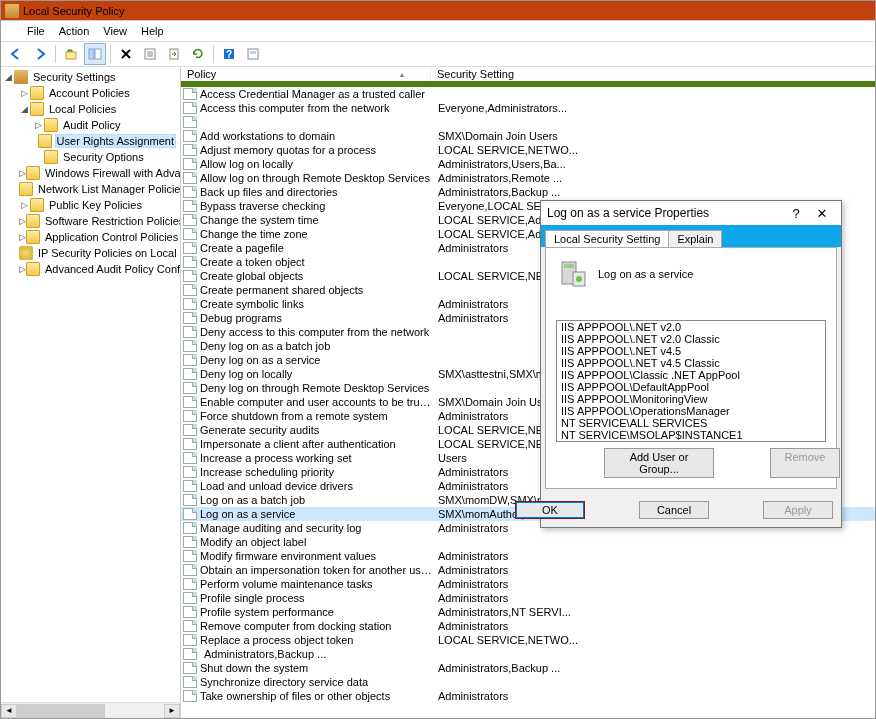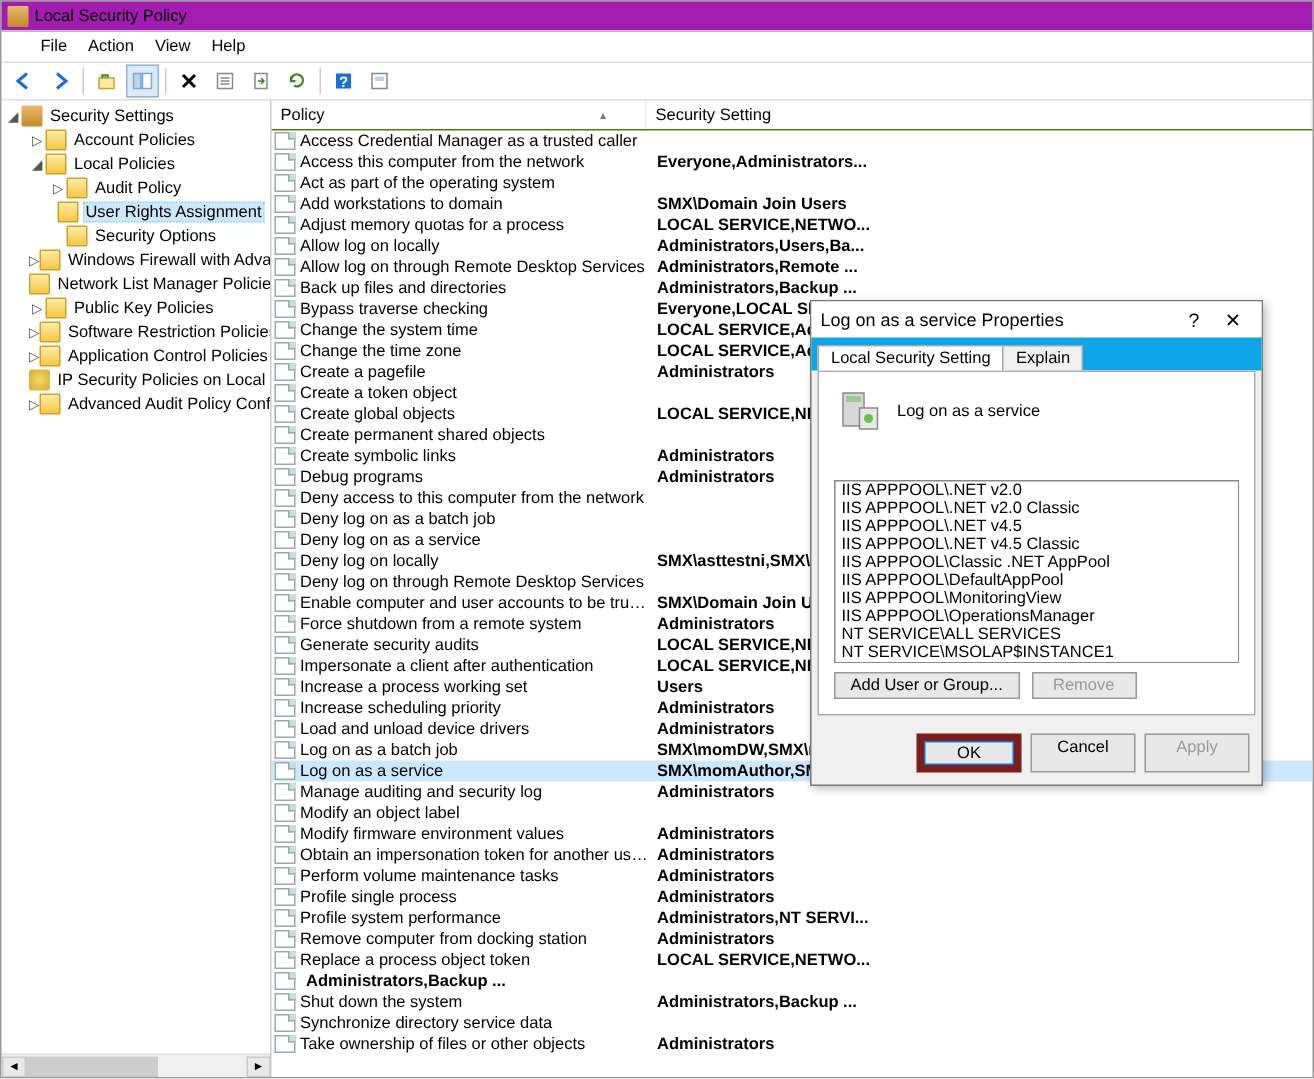--- a/index.html
+++ b/index.html
@@ -1,73 +1,73 @@
 <!DOCTYPE html>
 <html><head>
 <meta charset="utf-8">
 <style>
 * { box-sizing: border-box; font-family: "Segoe UI", Tahoma, sans-serif; }
 body { margin: 0; background: #fff; font-size: 11px; color: #000; overflow: hidden; }
 
 .window { width: 876px; height: 719px; border: 1px solid #999; display: flex; flex-direction: column; }
 
-.titlebar { height: 20px; background: #a21caf; border-bottom: 1px solid #ccc; display: flex; align-items: center; padding: 0 4px; gap: 4px; }
+.titlebar { height: 20px; background: #c2410c; border-bottom: 1px solid #ccc; display: flex; align-items: center; padding: 0 4px; gap: 4px; }
 .titlebar .title { font-size: 11px; }
 
 .menubar { height: 20px; display: flex; align-items: center; padding: 0 20px; gap: 2px; }
 .menubar span { padding: 2px 6px; cursor: default; }
 
 .toolbar { height: 26px; border-top: 1px solid #ddd; border-bottom: 1px solid #ddd; display: flex; align-items: center; padding: 0 4px; gap: 2px; }
 .tbtn { width: 22px; height: 22px; display: flex; align-items: center; justify-content: center; cursor: default; }
 .tsep { width: 1px; height: 18px; background: #ccc; margin: 0 2px; }
 
 .body { flex: 1; display: flex; min-height: 0; }
 
 .tree { width: 180px; border-right: 1px solid #ccc; overflow: auto; padding: 2px 0; position: relative; }
 .tree-row { display: flex; align-items: center; height: 16px; white-space: nowrap; padding-right: 4px; cursor: default; }
 .tree-row .exp { width: 11px; text-align: center; font-size: 9px; color: #555; }
 .tree-row .ticon { width: 14px; height: 14px; margin-right: 3px; flex-shrink: 0; }
 .tree-row .label { padding: 0 2px; }
 .tree-row.selected .label { background: #cce8ff; border: 1px dotted #99d1ff; padding: 0 1px; }
 
 .list { flex: 1; display: flex; flex-direction: column; min-width: 0; }
-.list-header { height: 20px; display: flex; border-bottom: 1px solid #4d7c0f; }
+.list-header { height: 20px; display: flex; border-bottom: 6px solid #4d7c0f; }
 .list-header .col { padding: 2px 6px; border-right: 1px solid #eee; font-size: 11px; display: flex; align-items: center; }
 .col-policy { width: 250px; }
 .col-setting { flex: 1; }
 .sort-ind { margin-left: auto; margin-right: 20px; font-size: 8px; color: #777; }
 
 .list-body { flex: 1; overflow: auto; }
 .list-row { display: flex; align-items: center; height: 14px; padding: 0 2px; cursor: default; }
 .list-row.selected { background: #cce8ff; }
 .list-row .licon { width: 14px; height: 12px; margin-right: 3px; flex-shrink: 0; }
 .list-row .pname { width: 234px; white-space: nowrap; overflow: hidden; text-overflow: ellipsis; }
-.list-row .psetting { flex: 1; white-space: nowrap; overflow: hidden; text-overflow: ellipsis; padding-left: 4px; font-weight: bold; }
+.list-row .psetting { flex: 1; white-space: nowrap; overflow: hidden; text-overflow: ellipsis; padding-left: 4px; }
 
 .hscroll { height: 16px; border-top: 1px solid #ddd; background: #f0f0f0; display: flex; align-items: center; }
 .hscroll .arrow { width: 16px; height: 14px; background: #e8e8e8; border: 1px solid #ccc; display: flex; align-items: center; justify-content: center; font-size: 8px; }
 .hscroll .track { flex: 1; height: 14px; position: relative; }
 .hscroll .thumb { position: absolute; left: 0; width: 60%; height: 100%; background: #cdcdcd; }
 
 
 .dialog { position: absolute; left: 540px; top: 200px; width: 302px; border: 1px solid #777; background: #f0f0f0; box-shadow: 2px 2px 6px rgba(0,0,0,0.25); display: flex; flex-direction: column; }
 .dlg-title { height: 24px; background: #fff; display: flex; align-items: center; padding: 0 6px; font-size: 12px; }
 .dlg-title .spacer { flex: 1; }
 .dlg-title .dbtn { width: 26px; height: 20px; display: flex; align-items: center; justify-content: center; }
 .dlg-tabs { height: 22px; display: flex; align-items: flex-end; padding: 0 4px; background: #0ea5e9; }
 .dlg-tab { border: 1px solid #aaa; border-bottom: none; padding: 2px 8px; font-size: 11px; background: #f0f0f0; margin-right: -1px; cursor: default; position: relative; }
 .dlg-tab.active { background: #fff; z-index: 2; }
 .dlg-content { border: 1px solid #aaa; margin: 0 4px 4px 4px; background: #fff; padding: 10px; }
 .dlg-row1 { display: flex; align-items: center; gap: 10px; margin-bottom: 30px; }
 .listbox { border: 1px solid #888; height: 122px; overflow-y: scroll; background: #fff; font-size: 11px; }
 .listbox div { padding: 0 4px; height: 12px; line-height: 12px; white-space: nowrap; }
 .dlg-btnrow { display: flex; gap: 8px; margin-top: 6px; }
-.btn { border: 1px solid #999; background: #e8e8e8; padding: 2px 10px; font-size: 11px; min-width: 70px; text-align: center; cursor: default; }
+.btn { border: 1px solid #999; background: #e8e8e8; padding: 2px 10px; font-size: 11px; min-width: 70px; text-align: center; cursor: default; margin-left: 48px; }
 .btn.disabled { color: #999; }
-.btn.default { border: 5px solid #7f1d1d; box-shadow: inset 0 0 0 1px #0078d7; }
+.btn.default { border: 1px solid #7f1d1d; box-shadow: inset 0 0 0 1px #0078d7; }
 .dlg-footer { display: flex; justify-content: flex-end; gap: 6px; padding: 8px; }
 
 
 .folder { background: linear-gradient(#ffe9a6,#f5c946); border: 1px solid #c9a227; border-radius: 1px; }
 .doc { background: #fff; border: 1px solid #9aa; position: relative; }
 .doc::after { content:""; position:absolute; right:-1px; top:-1px; width:4px; height:4px; background:#cdd; border-left:1px solid #9aa; border-bottom:1px solid #9aa; }
 .shield { background: radial-gradient(#f5d96b,#d6a92a); border-radius: 2px; }
 .root { background: linear-gradient(#e8b96b,#c58a2c); border-radius:1px; }
 
 </style>
@@ -248,21 +248,20 @@
             <span class="pname">Access Credential Manager as a trusted caller</span>
             <span class="psetting"></span>
           </div>
           <div class="list-row">
             <span class="licon doc"></span>
             <span class="pname">Access this computer from the network</span>
             <span class="psetting">Everyone,Administrators...</span>
           </div>
           <div class="list-row">
             <span class="licon doc"></span>
-            <span class="pname">Act as part of the operating system</span>
             <span class="psetting"></span>
           </div>
           <div class="list-row">
             <span class="licon doc"></span>
             <span class="pname">Add workstations to domain</span>
             <span class="psetting">SMX\Domain Join Users</span>
           </div>
           <div class="list-row">
             <span class="licon doc"></span>
             <span class="pname">Adjust memory quotas for a process</span>

